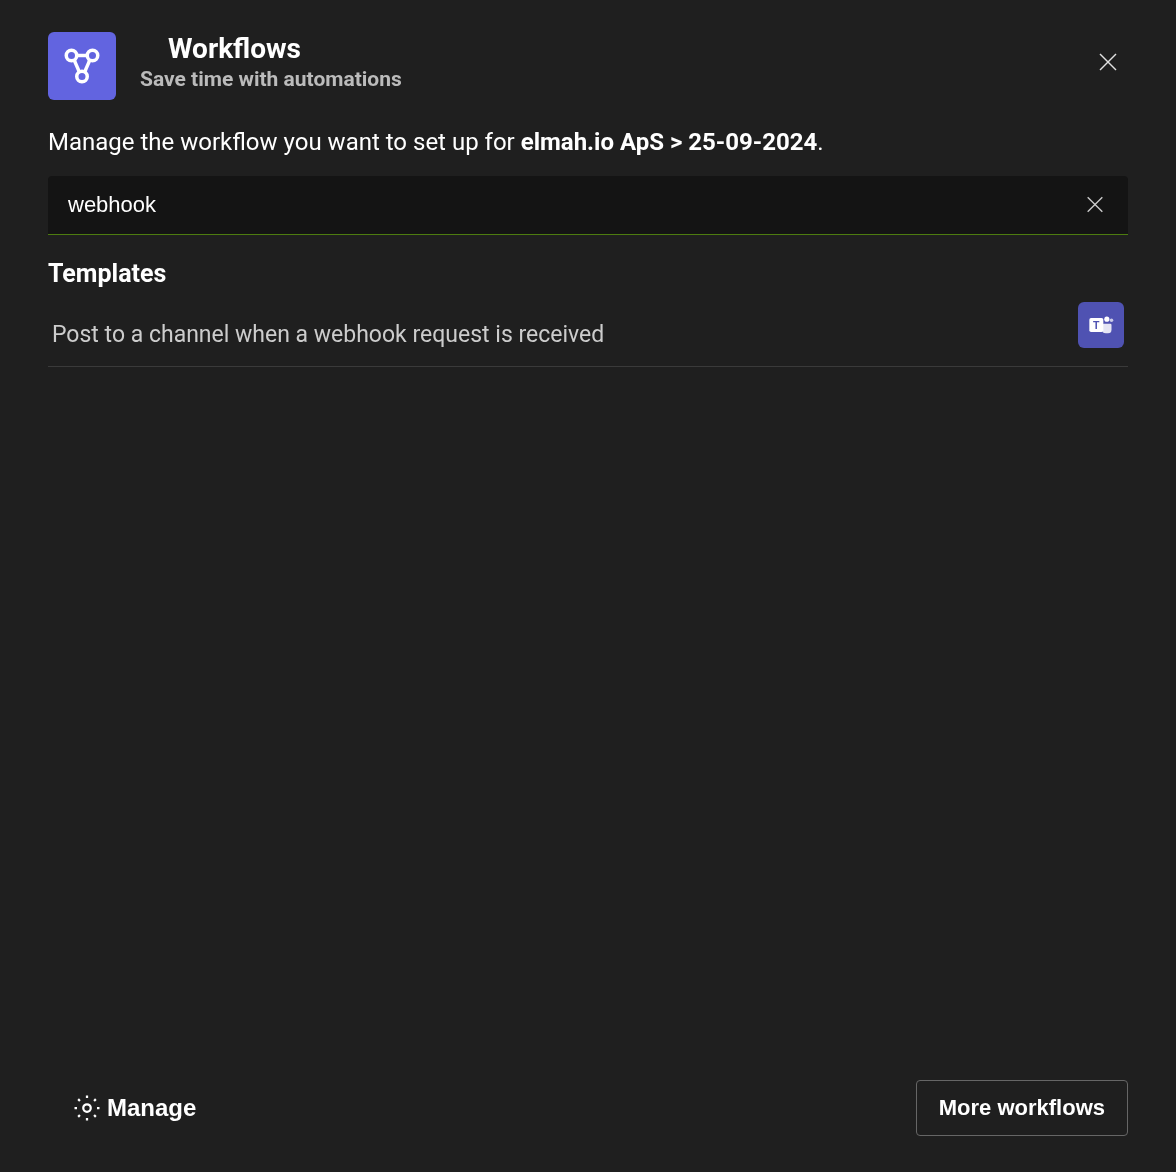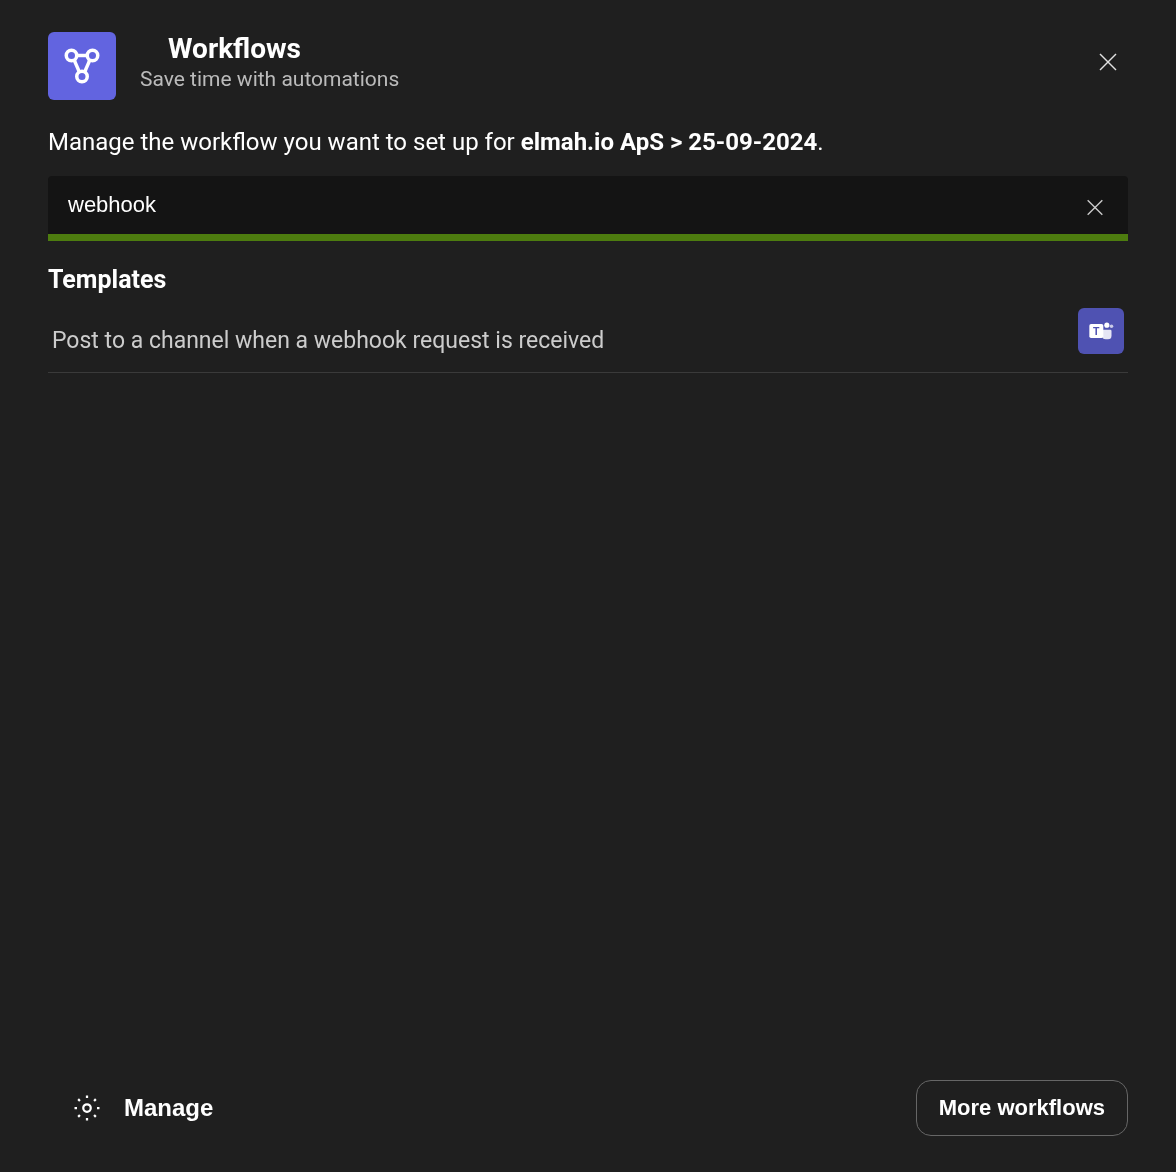--- a/index.html
+++ b/index.html
@@ -50,21 +50,21 @@
       font-size: 28px;
       font-weight: 700;
       color: #ffffff;
       margin-bottom: 2px;
       margin-left: 28px;
     }
     
     .subtitle {
       font-size: 21px;
       color: #bbbbbb;
-      font-weight: 400;
+      font-weight: 700;
     }
     
     .close-button {
       background: transparent;
       border: none;
       color: #e0e0e0;
       cursor: pointer;
       padding: 8px;
       margin-top: 10px;
     }
@@ -87,21 +87,21 @@
     
     .search-container {
       position: relative;
       margin-bottom: 24px;
     }
     
     .search-input {
       width: 100%;
       background: #141414;
       border: none;
-      border-bottom: 7px solid #4d7c0f;
+      border-bottom: 1px solid #4d7c0f;
       color: #ffffff;
       font-size: 22px;
       padding: 16px 56px 16px 20px;
       outline: none;
       border-radius: 4px 4px 0 0;
     }
     
     .search-input::placeholder {
       color: #888;
     }
@@ -162,39 +162,39 @@
       margin-top: auto;
       display: flex;
       align-items: center;
       justify-content: space-between;
       padding-top: 24px;
     }
     
     .manage-button {
       display: flex;
       align-items: center;
-      gap: 22px;
+      gap: 5px;
       background: transparent;
       border: none;
       color: #ffffff;
       font-size: 24px;
       font-weight: 600;
       cursor: pointer;
       padding: 8px 0px 8px 24px;
     }
     
     .manage-button svg {
       width: 30px;
       height: 30px;
     }
     
     .more-workflows-button {
       background: transparent;
       border: 1px solid #666666;
-      border-radius: 15px;
+      border-radius: 4px;
       color: #ffffff;
       font-size: 22px;
       font-weight: 600;
       padding: 14px 22px;
       cursor: pointer;
     }
   </style>
 </head>
 <body>
 

